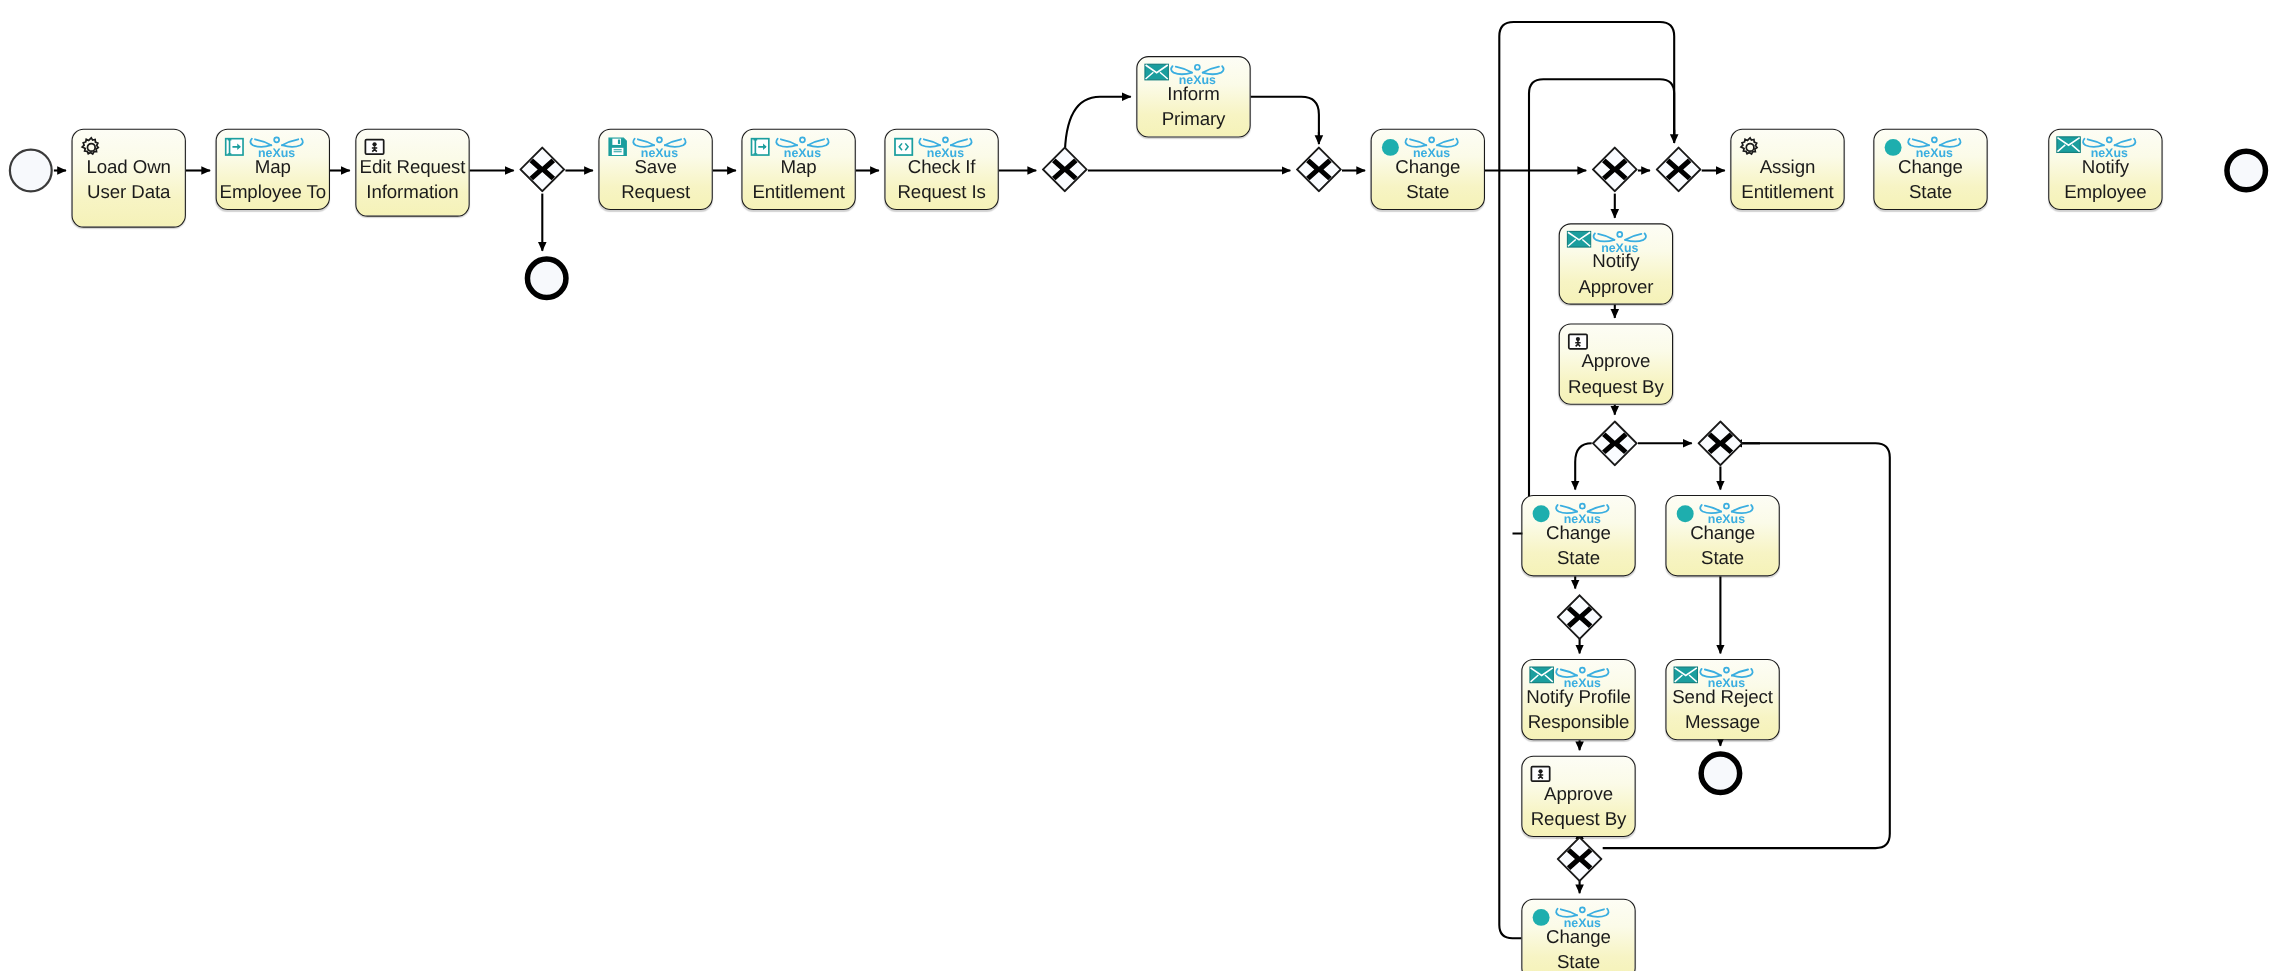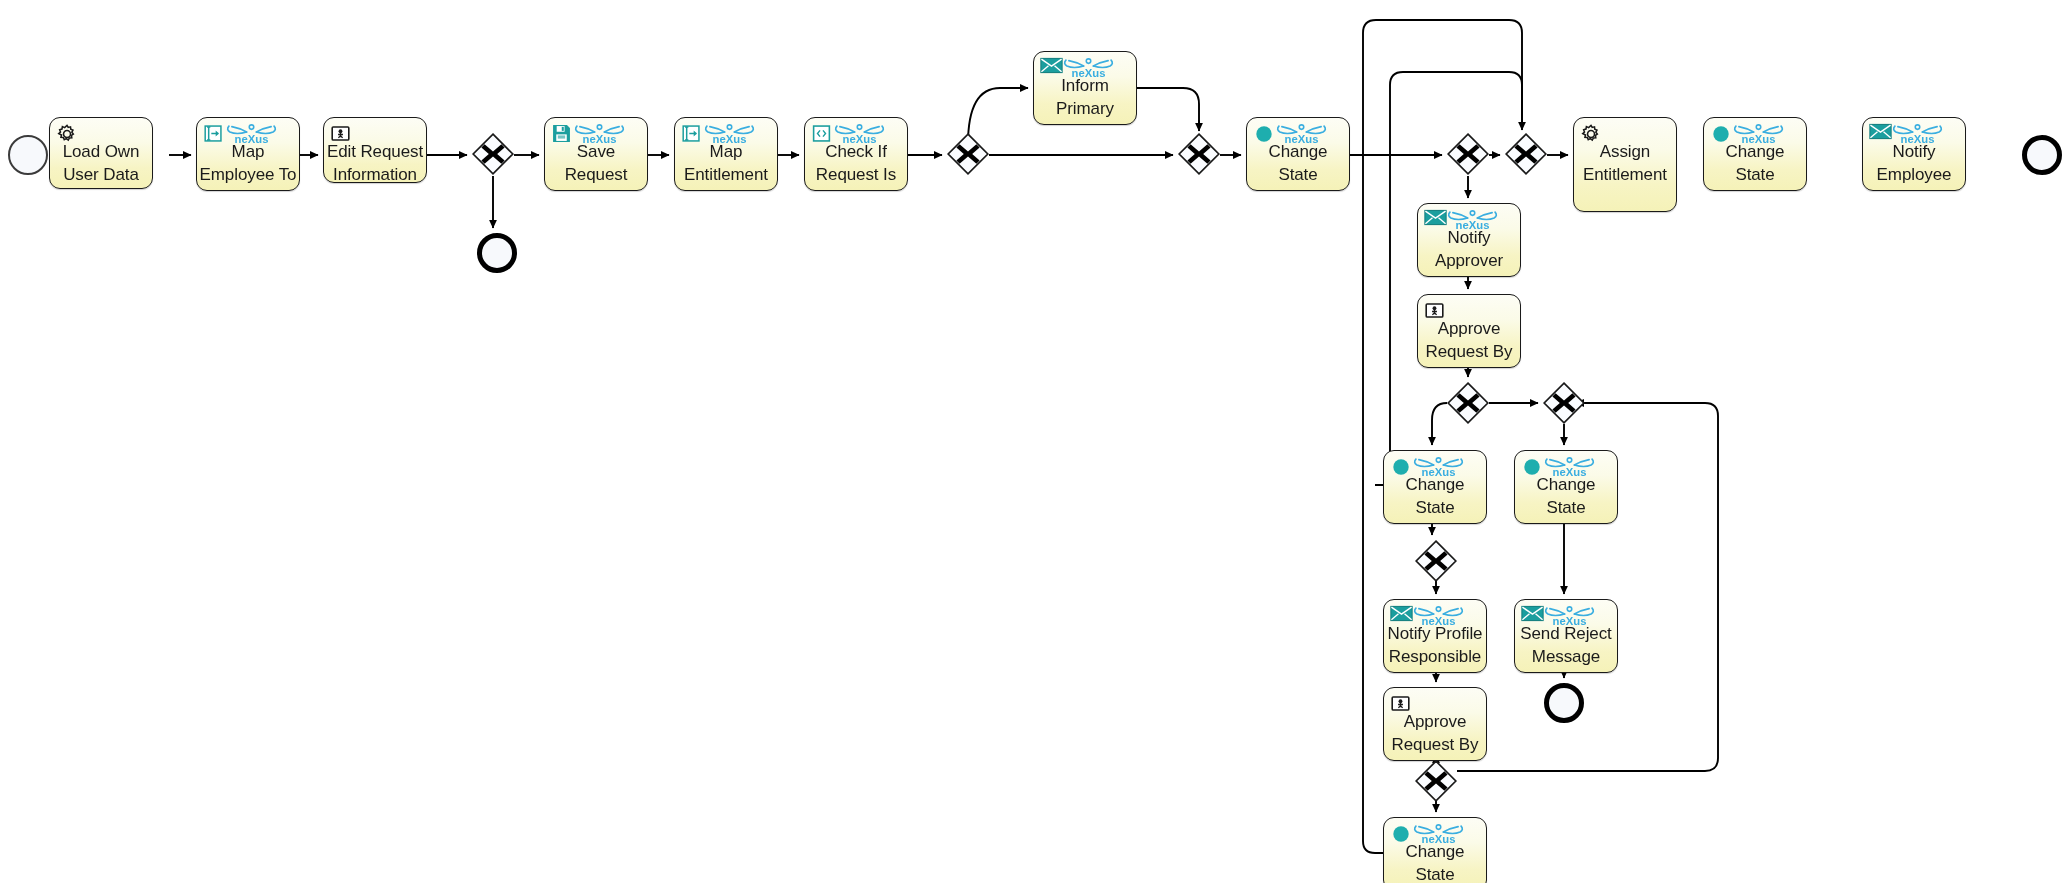--- a/index.html
+++ b/index.html
@@ -161,21 +161,21 @@
 
       <path d="M1457,771 L1705,771 Q1718,771 1718,758 L1718,416 Q1718,403 1705,403 L1574,403"></path>
     </g>
     <g fill="none" stroke="#000" stroke-width="1.9" marker-end="url(#ah)">
       <path d="M1522,118 L1522,130"></path>
       <path d="M1600,403 L1576,403"></path>
     </g>
   </svg>
 
   <div id="task-layer">
-      <div class="task" style="left: 49px; top: 117px; width: 104px; height: 72px;">
+      <div class="task" style="left: 65px; top: 117px; width: 104px; height: 90px;">
         <span class="marker">
           <svg viewBox="0 0 24 24" width="22" height="22">
             <path fill="none" stroke="#1a1a1a" stroke-width="1.7" d="M12 8.2a3.8 3.8 0 1 0 0 7.6 3.8 3.8 0 0 0 0-7.6z"></path>
             <path fill="none" stroke="#1a1a1a" stroke-width="1.7" d="M12 2.6l1.3 2.2 2.5-.6.3 2.6 2.4 1-1.2 2.3 1.6 2-2.1 1.5.4 2.6-2.6.1-1.2 2.3-2.1-1.5-2.3 1.2-1-2.4-2.6-.3.6-2.5L3 11.6l1.9-1.8-.9-2.4 2.5-.8.5-2.6 2.4 1.1z"></path>
           </svg>
         </span>
         <div class="task-label">Load Own
 User Data</div>
       </div>
       <div class="task" style="left: 196px; top: 117px; width: 104px; height: 74px;">
@@ -196,21 +196,21 @@
               <path d="M100 10 Q106 17 98 22 Q84 28 64 22"></path>
               <path d="M64 22 Q78 14 94 11"></path>
             </g>
             <circle cx="54" cy="12" r="4.6" fill="none" stroke="#3aaee0" stroke-width="3.2"></circle>
             <text x="54" y="44" font-family="Liberation Sans, sans-serif" font-size="23" font-weight="bold" fill="#3aaee0" text-anchor="middle">neXus</text>
           </svg>
         </span>
         <div class="task-label">Map
 Employee To</div>
       </div>
-      <div class="task" style="left: 323px; top: 117px; width: 104px; height: 66px;">
+      <div class="task" style="left: 323px; top: 117px; width: 104px; height: 80px;">
         <span class="marker">
           <svg viewBox="0 0 24 24" width="21" height="21">
             <rect x="2.5" y="4.5" width="19" height="15" rx="1.2" fill="#ffffff" stroke="#1a1a1a" stroke-width="1.8"></rect>
             <circle cx="12" cy="9.4" r="2.2" fill="#1a1a1a"></circle>
             <path d="M12 11.4 L12 16.2 M9.2 13.2 L14.8 13.2 M9.6 17 L12 14.6 L14.4 17" stroke="#1a1a1a" stroke-width="1.6" fill="none"></path>
           </svg>
         </span>
         <div class="task-label">Edit Request
 Information</div>
       </div>
@@ -476,21 +476,21 @@
               <path d="M100 10 Q106 17 98 22 Q84 28 64 22"></path>
               <path d="M64 22 Q78 14 94 11"></path>
             </g>
             <circle cx="54" cy="12" r="4.6" fill="none" stroke="#3aaee0" stroke-width="3.2"></circle>
             <text x="54" y="44" font-family="Liberation Sans, sans-serif" font-size="23" font-weight="bold" fill="#3aaee0" text-anchor="middle">neXus</text>
           </svg>
         </span>
         <div class="task-label">Change State
 "ApprovedBy</div>
       </div>
-      <div class="task" style="left: 1573px; top: 117px; width: 104px; height: 95px;">
+      <div class="task" style="left: 1573px; top: 117px; width: 104px; height: 74px;">
         <span class="marker">
           <svg viewBox="0 0 24 24" width="22" height="22">
             <path fill="none" stroke="#1a1a1a" stroke-width="1.7" d="M12 8.2a3.8 3.8 0 1 0 0 7.6 3.8 3.8 0 0 0 0-7.6z"></path>
             <path fill="none" stroke="#1a1a1a" stroke-width="1.7" d="M12 2.6l1.3 2.2 2.5-.6.3 2.6 2.4 1-1.2 2.3 1.6 2-2.1 1.5.4 2.6-2.6.1-1.2 2.3-2.1-1.5-2.3 1.2-1-2.4-2.6-.3.6-2.5L3 11.6l1.9-1.8-.9-2.4 2.5-.8.5-2.6 2.4 1.1z"></path>
           </svg>
         </span>
         <div class="task-label">Assign
 Entitlement</div>
       </div>
       <div class="task" style="left: 1703px; top: 117px; width: 104px; height: 74px;">

